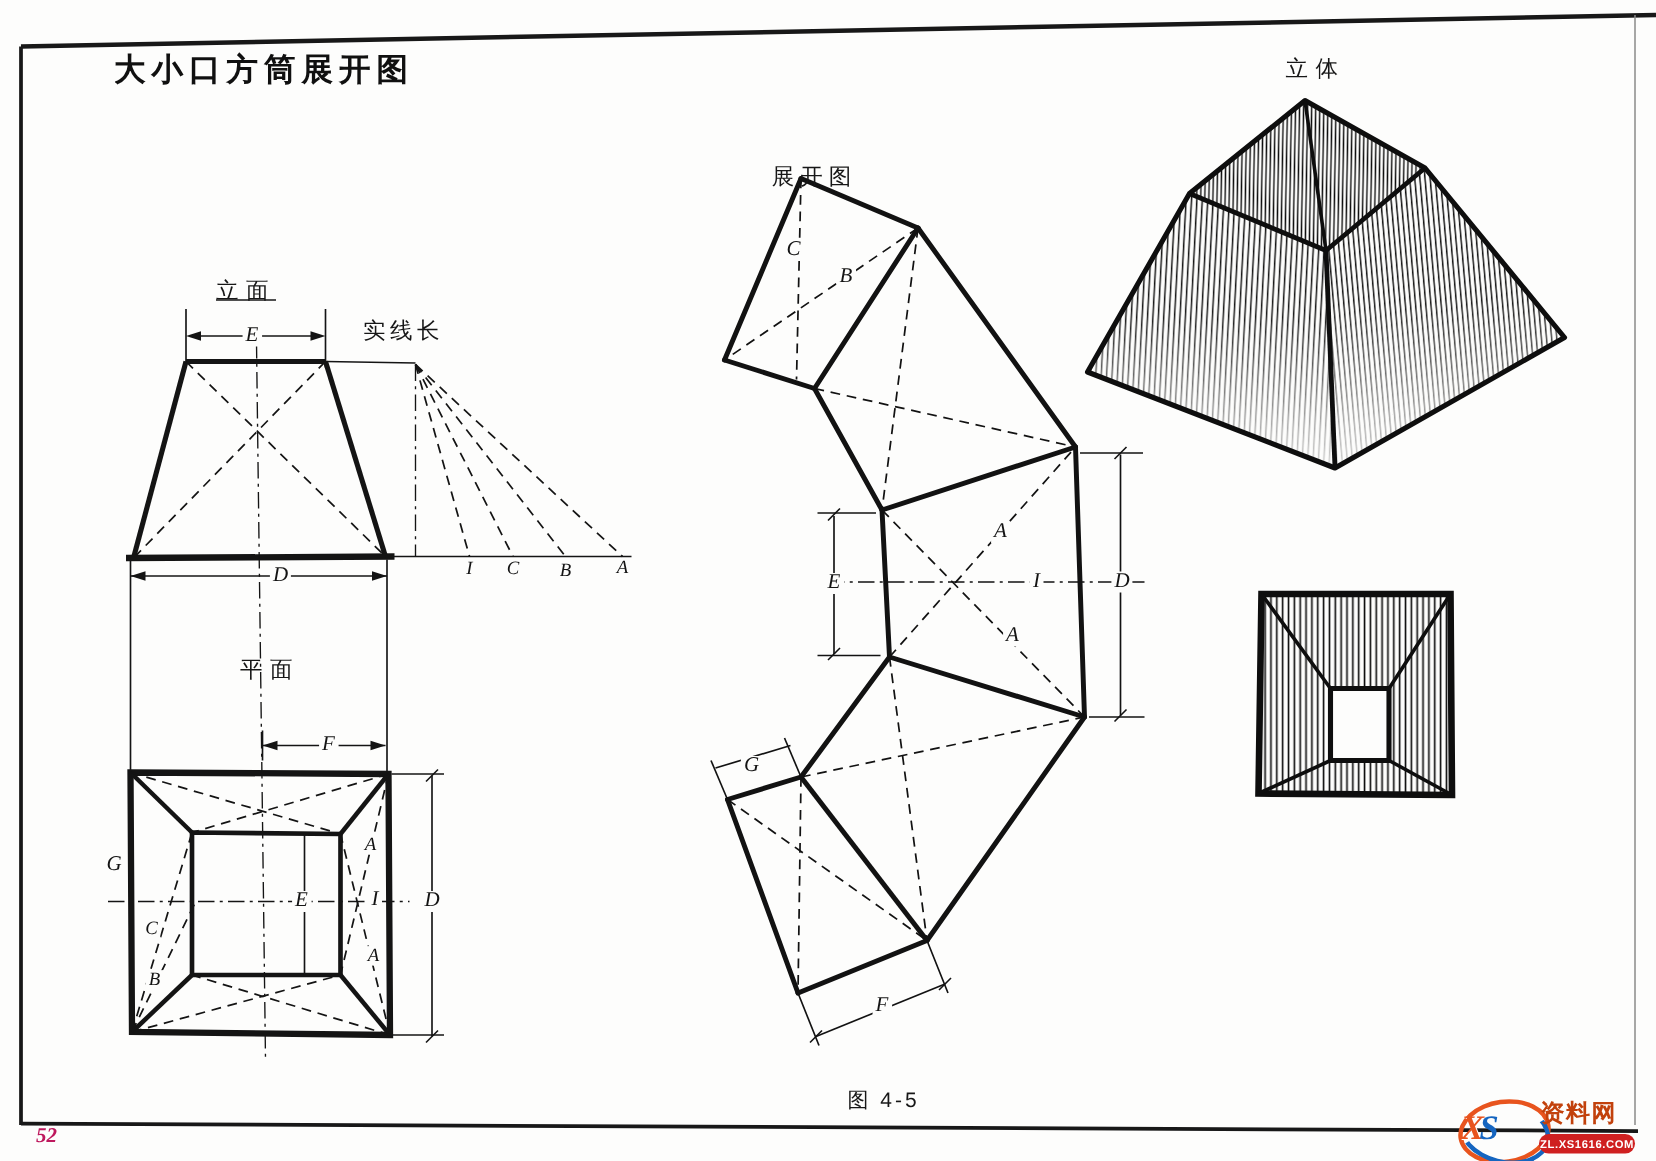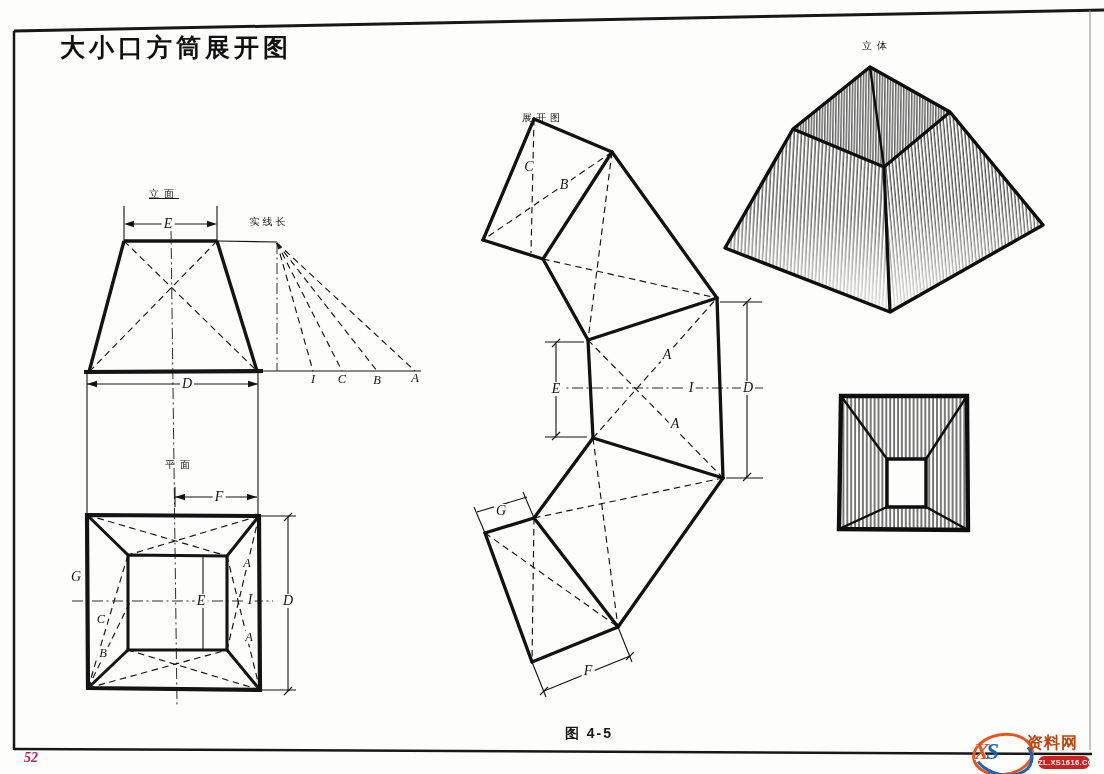--- a/index.html
+++ b/index.html
@@ -5,43 +5,43 @@
   html,body{margin:0;padding:0;}
   body{width:1104px;height:774px;position:relative;background:#fdfdfc;
        font-family:"Liberation Sans",sans-serif;overflow:hidden;}
   #stage{position:absolute;inset:0;width:1104px;height:774px;}
   svg{position:absolute;left:0;top:0;}
   .lbl{position:absolute;transform:translate(-50%,-50%);
        font:italic 14px "Liberation Serif",serif;color:#141414;white-space:nowrap;line-height:1;}
   .lbl.sm{font-size:12.5px;}
   .lbl.bg{background:#fdfdfc;padding:0 2px;}
   .cn{position:absolute;transform:translate(-50%,-50%);
-      font-family:"Liberation Sans",sans-serif;font-size:10px;color:#171717;
+      font-family:"Liberation Sans",sans-serif;font-size:15px;color:#171717;
       letter-spacing:5px;white-space:nowrap;line-height:1;}
-  .cn.main{font-size:25px;font-weight:bold;letter-spacing:4px;color:#101010;}
-  .cn.cap{font-size:14px;font-weight:bold;letter-spacing:2px;}
+  .cn.main{font-size:21px;font-weight:bold;letter-spacing:4px;color:#101010;}
+  .cn.cap{font-size:14px;font-weight:normal;letter-spacing:2px;}
   .pagenum{position:absolute;transform:translate(-50%,-50%);
       font:italic bold 14px "Liberation Serif",serif;color:#be185d;}
   
   .wm-ellipse{position:absolute;left:972px;top:733px;width:56px;height:37px;
       border:3.5px solid #e8541e;border-radius:50%;transform:rotate(-8deg);}
   .wm-ellipse2{position:absolute;left:972px;top:733px;width:56px;height:37px;
       border:3.5px solid transparent;border-right-color:#1565c0;border-bottom-color:#1565c0;
       border-radius:50%;transform:rotate(14deg);}
   .wm-xs{position:absolute;left:974px;top:735px;width:54px;
       font:italic bold 23px "Liberation Serif",serif;line-height:34px;}
   .wm-xs .x{color:#e8541e;text-shadow:1px 1px 0 #fff;}
   .wm-xs .s{color:#1565c0;margin-left:-3px;}
   .wm-site{position:absolute;left:1027px;top:731px;width:68px;
       font-family:"Liberation Sans",sans-serif;font-weight:bold;font-size:16px;
       color:#c2410c;letter-spacing:1px;line-height:24px;white-space:nowrap;}
-  .wm-pill{position:absolute;left:1026px;top:756px;width:52px;height:13px;
+  .wm-pill{position:absolute;left:1026px;top:756px;width:64px;height:13px;
       background:#cf2020;border-radius:7px;color:#fff;
       font:bold 7.5px "Liberation Sans",sans-serif;letter-spacing:.4px;
-      text-align:center;line-height:13px;margin-left:12px;}
+      text-align:center;line-height:13px;}
 </style>
 </head>
 <body>
 
 <div id="stage">
 
 <svg width="1104" height="774" viewBox="0 0 1104 774">
   <defs>
     <pattern id="ph1" width="3.6" height="12" patternUnits="userSpaceOnUse" patternTransform="rotate(3)">
       <line x1="1" y1="0" x2="1" y2="12" stroke="#101010" stroke-width="1"></line>
@@ -242,21 +242,21 @@
 
 <div class="cn" style="left:164px;top:194px;text-decoration:underline;">立面</div>
 <div class="cn" style="left:269px;top:222px;letter-spacing:3px;font-family:Liberation Serif, serif;">实线长</div>
 <div class="lbl bg" style="left:168px;top:224px;">E</div>
 <div class="lbl bg" style="left:187px;top:384px;">D</div>
 <div class="lbl sm" style="left:313px;top:379px;">I</div>
 <div class="lbl sm" style="left:342px;top:379px;">C</div>
 <div class="lbl sm" style="left:377px;top:380px;">B</div>
 <div class="lbl sm" style="left:415px;top:378px;">A</div>
 
-<div class="cn" style="left:180px;top:465px;">平面</div>
+<div class="cn" style="left:180px;top:447px;">平面</div>
 <div class="lbl bg" style="left:219px;top:497px;">F</div>
 <div class="lbl" style="left:76px;top:577px;">G</div>
 <div class="lbl bg sm" style="left:101px;top:619px;">C</div>
 <div class="lbl bg sm" style="left:103px;top:653px;">B</div>
 <div class="lbl bg" style="left:201px;top:601px;">E</div>
 <div class="lbl bg" style="left:250px;top:600px;">I</div>
 <div class="lbl bg sm" style="left:247px;top:563px;">A</div>
 <div class="lbl bg sm" style="left:249px;top:637px;">A</div>
 <div class="lbl bg" style="left:288px;top:601px;">D</div>
 

